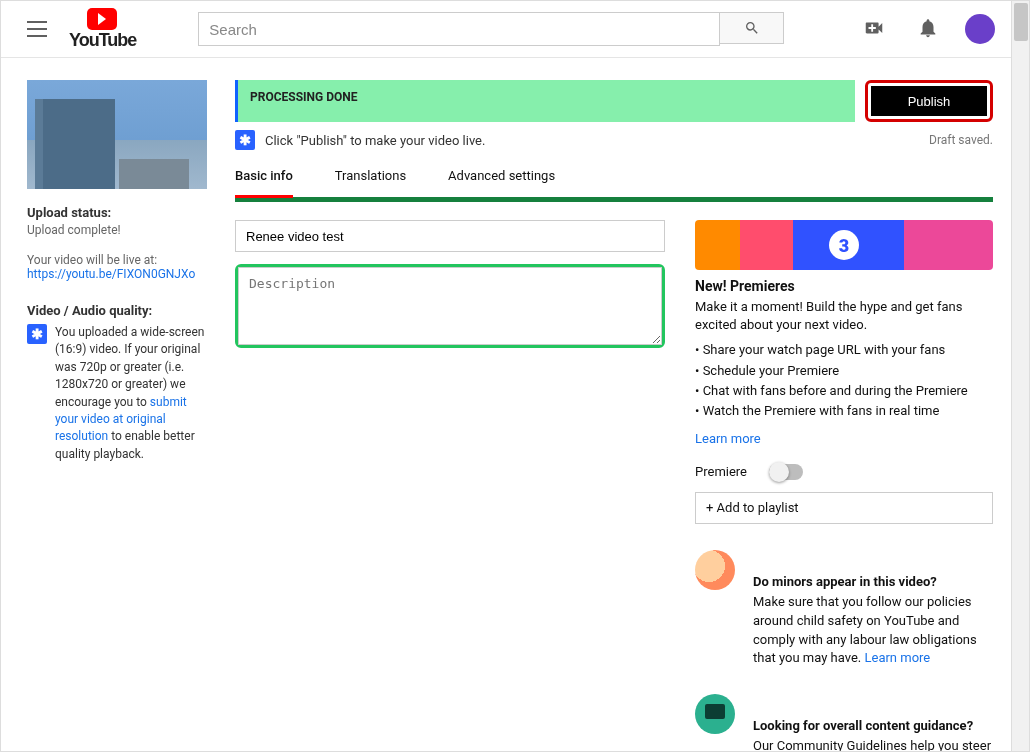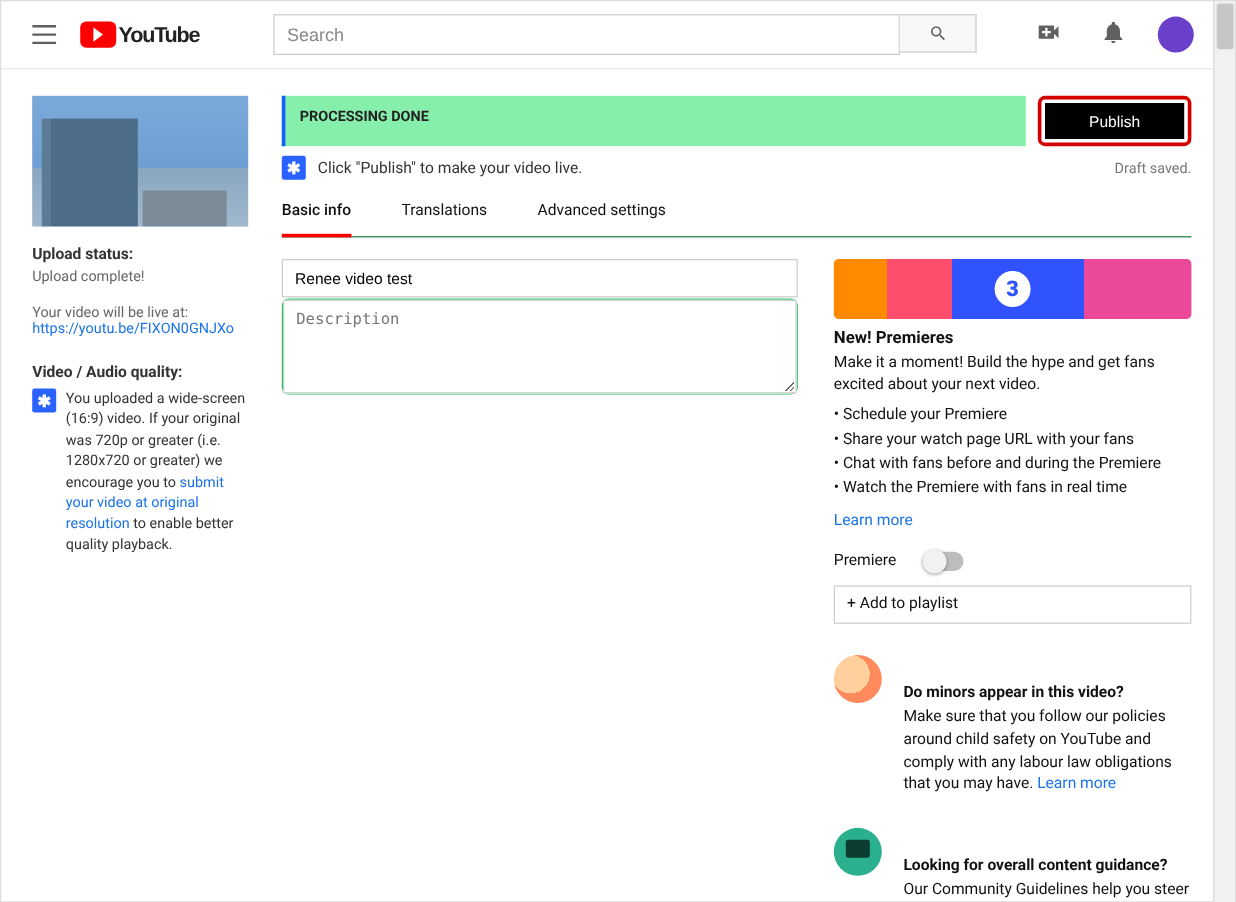--- a/index.html
+++ b/index.html
@@ -4,21 +4,21 @@
 <style>
 * { box-sizing: border-box; margin: 0; padding: 0; }
 body { font-family: Roboto, Arial, sans-serif; font-size: 13px; color: #111; background: #fff; }
 .page { width: 1030px; height: 752px; position: relative; overflow: hidden; border: 1px solid #ddd; }
 .inner-scroll { width: 1012px; height: 750px; overflow-y: scroll; }
 
 
 .topbar { display: flex; align-items: center; height: 56px; padding: 0 18px; }
 .hamburger { padding: 8px; cursor: pointer; }
 .hamburger svg { display:block; }
-.logo { display: flex; align-items: center; margin-left: 12px; cursor: pointer; }
+.logo { display: flex; align-items: center; margin-left: 12px; cursor: pointer; flex-direction: column; }
 .logo-play { width: 30px; height: 22px; background:#ff0000; border-radius:5px; position:relative; }
 .logo-play::after { content:""; position:absolute; left:11px; top:5px; border-left:8px solid #fff; border-top:6px solid transparent; border-bottom:6px solid transparent; }
 .logo-text { font-weight:700; font-size:18px; letter-spacing:-1px; margin-left:2px; color:#212121; font-family: Arial, sans-serif;}
 .searchbox { display:flex; margin-left: 62px; }
 .searchbox input { width: 522px; height: 32px; border:1px solid #ccc; padding: 16px 10px; font-size:15px; outline:none; }
 .searchbox input::placeholder { color:#888; }
 .search-btn { width: 64px; height:32px; border:1px solid #ccc; border-left:0; background:#f8f8f8; cursor:pointer; display:flex; align-items:center; justify-content:center; }
 .top-icons { margin-left:auto; display:flex; align-items:center; gap:20px; }
 .top-icon { color:#606060; cursor:pointer; padding:6px; }
 .avatar { width:30px; height:30px; border-radius:50%; background:#6a3fc9; cursor:pointer; }
@@ -44,28 +44,28 @@
 .rightcol { flex:1; }
 .banner-row { display:flex; align-items:stretch; }
 .proc-banner { flex:1; background:#86efac; border-left:3px solid #0f62fe; padding: 10px 12px; font-size:12px; font-weight:700; color:#222; }
 .publish-wrap { border:3px solid #d40000; border-radius:6px; padding:3px; margin-left:10px; }
 .publish-btn { background:#000000; color:#fff; border:0; width:116px; height:30px; font-size:13px; font-weight:500; cursor:pointer; }
 
 .hint-row { display:flex; align-items:center; margin-top:8px; }
 .hint-row .hint-text { margin-left:10px; font-size:13px; color:#333; }
 .draft-saved { margin-left:auto; font-size:12px; color:#777; }
 
-.tabs { display:flex; margin-top:18px; gap:42px; border-bottom:1px solid #15803d; font-size:13px; }
+.tabs { display:flex; margin-top:18px; gap:42px; border-bottom:5px solid #15803d; font-size:13px; }
 .tab { padding: 0 0 12px 0; cursor:pointer; }
 .tab.active { font-weight:500; border-bottom:3px solid #ff0000; margin-bottom:-1px; }
 
 .form-area { display:flex; gap:30px; margin-top:18px; }
 .form-left { width: 430px; flex:none; }
 .title-input { width:100%; height:32px; border:1px solid #ccc; padding:0 10px; font-size:13px; }
-.desc-wrap { border:1px solid #22c55e; border-radius:6px; margin-top:1px; }
+.desc-wrap { border:3px solid #22c55e; border-radius:6px; margin-top:12px; }
 .desc-input { width:100%; height:78px; border:1px solid #ccc; padding:8px 10px; font-size:13px; resize:both; display:block; }
 .tags-input { width:100%; height:40px; border:1px solid #ccc; padding:8px 10px; font-size:13px; margin-top:18px; resize:none; }
 
 .form-right { flex:1; font-size:13px; }
 .promo { height:50px; border-radius:4px; background: linear-gradient(90deg,#ff8a00 0 15%, #ff4d6d 15% 33%, #3052ff 33% 70%, #ec4899 70% 100%); position:relative; overflow:hidden;}
 .promo-3 { position:absolute; left:50%; top:50%; transform:translate(-50%,-50%); width:30px; height:30px; border-radius:50%; background:#fff; color:#3052ff; font-weight:900; font-size:18px; display:flex; align-items:center; justify-content:center; }
 .sect-title { font-weight:700; margin-top:8px; font-size:14px; }
 .body-text { font-size:13px; margin-top:4px; line-height:1.4; }
 .bullets { margin-top:6px; padding-left:0; list-style:none; }
 .bullets li { font-size:13px; line-height:1.55; }
@@ -177,22 +177,22 @@
         </div>
       </div>
 
       <div class="form-right">
         <div class="promo">
           <div class="promo-3">3</div>
         </div>
         <div class="sect-title">New! Premieres</div>
         <div class="body-text">Make it a moment! Build the hype and get fans excited about your next video.</div>
         <ul class="bullets">
+          <li>Share your watch page URL with your fans</li>
           <li>Schedule your Premiere</li>
-          <li>Share your watch page URL with your fans</li>
           <li>Chat with fans before and during the Premiere</li>
           <li>Watch the Premiere with fans in real time</li>
         </ul>
         <span class="learn">Learn more</span>
 
         <div class="premiere-row">
           <span>Premiere</span>
           <div class="toggle"></div>
         </div>
 

